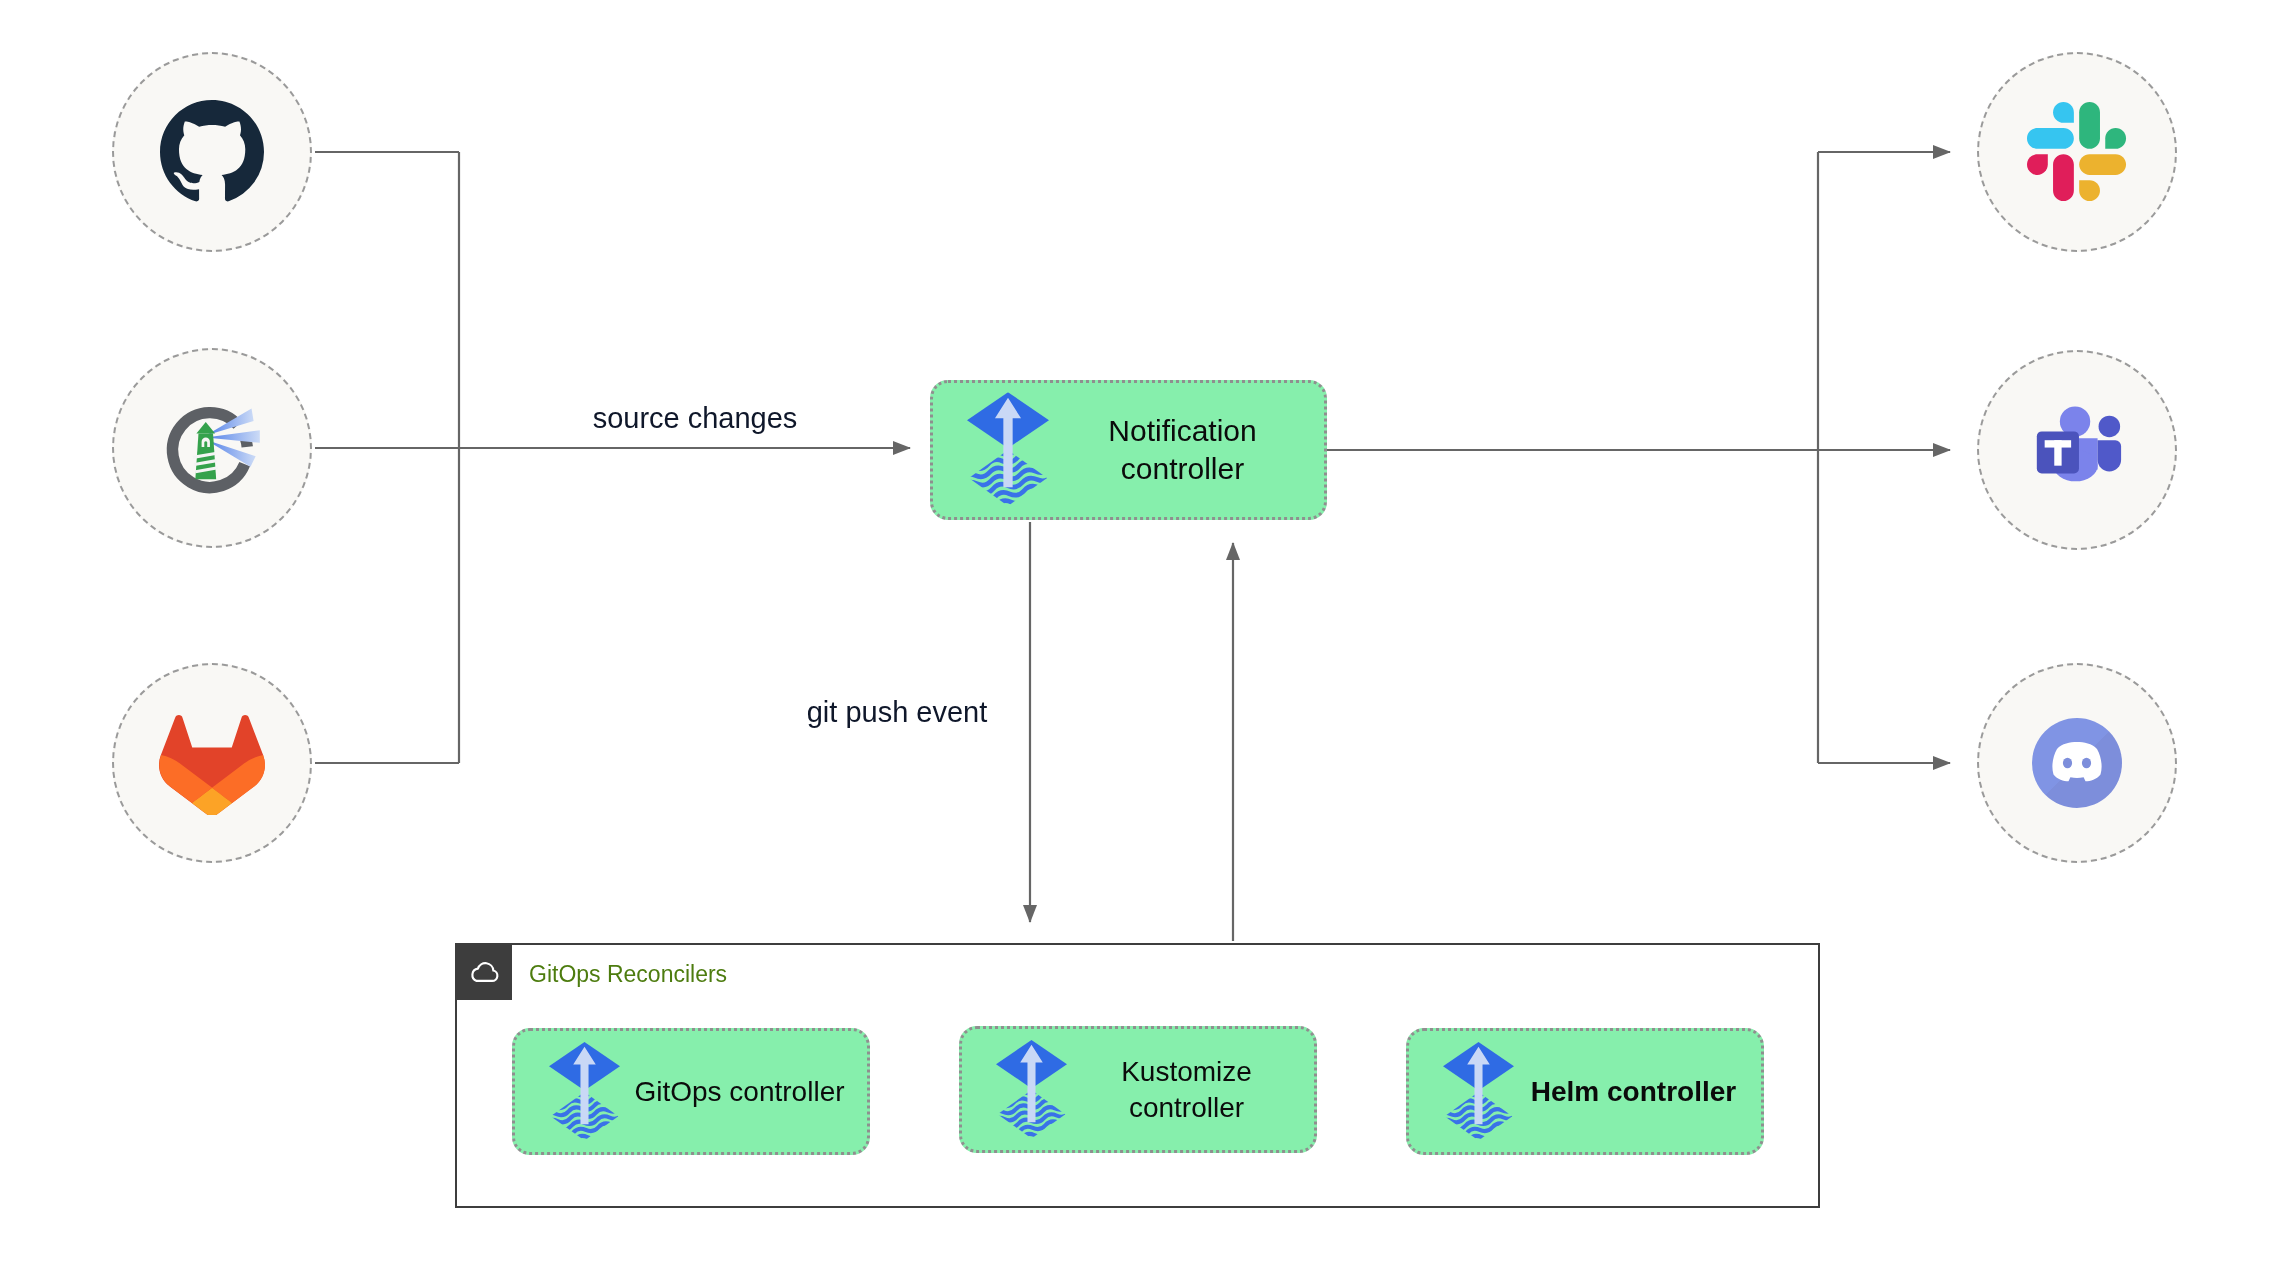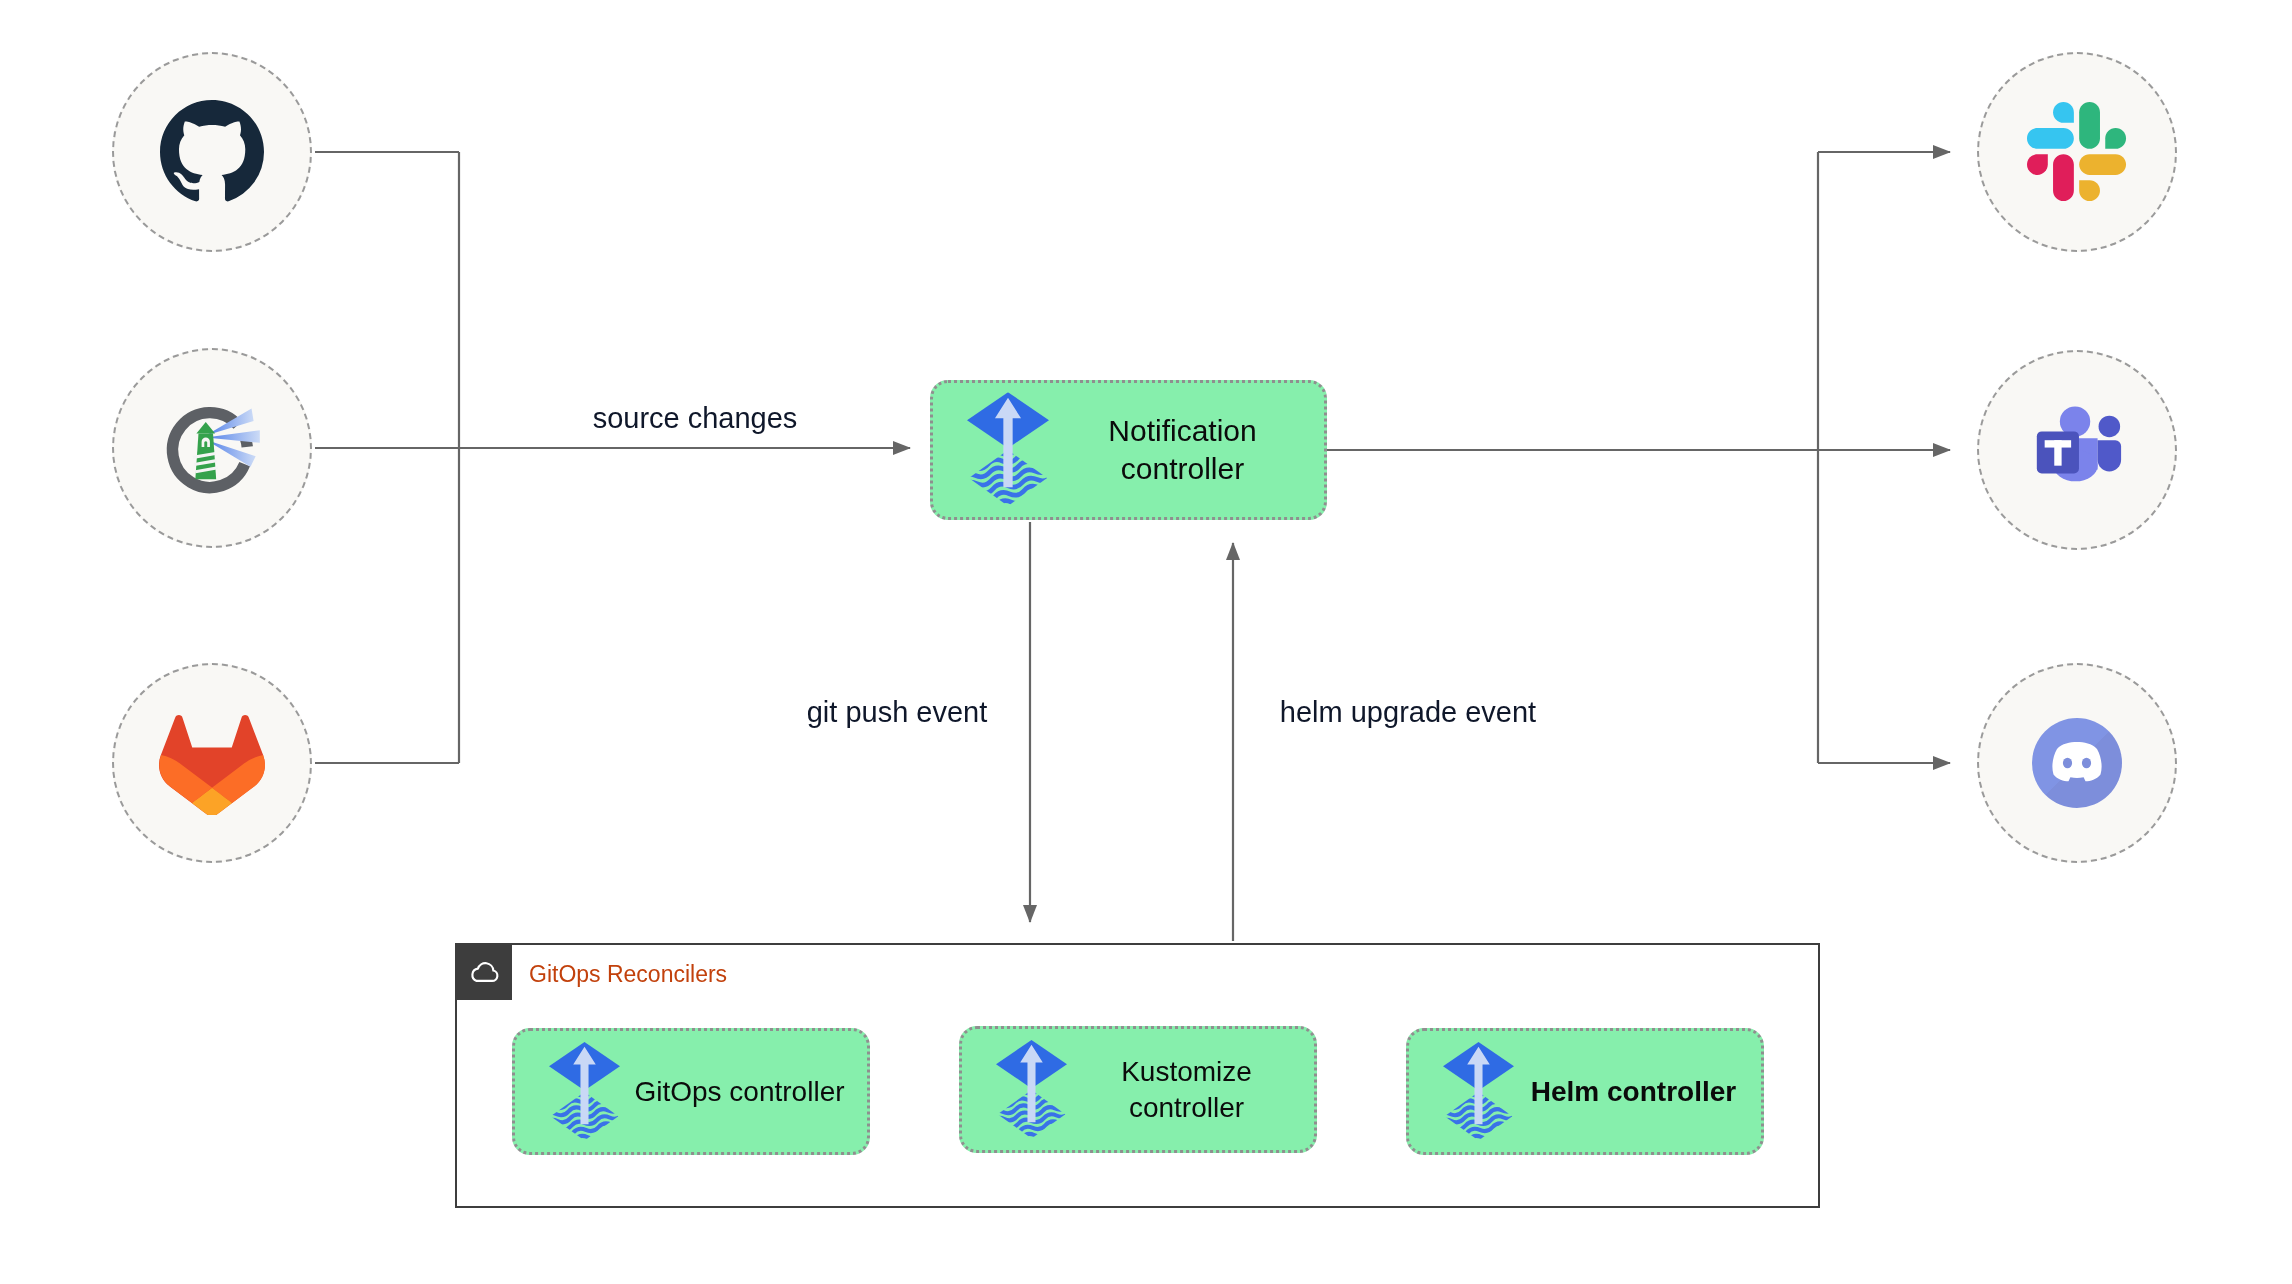--- a/index.html
+++ b/index.html
@@ -26,21 +26,21 @@
   }
   .container-box{
     position:absolute;left:455px;top:943px;width:1365px;height:265px;
     box-sizing:border-box;border:2px solid #3d3d3d;background:#ffffff;
   }
   .container-corner{
     position:absolute;left:-2px;top:-2px;width:57px;height:57px;background:#3d3d3d;
     display:flex;align-items:center;justify-content:center;
   }
   .container-title{
-    position:absolute;left:72px;top:16px;font-size:23px;color:#c2410c;
+    position:absolute;left:72px;top:16px;font-size:23px;color:#4d7c0f;
   }
   svg.wires{position:absolute;left:0;top:0;}
   .hidden-defs{position:absolute;width:0;height:0;overflow:hidden;}
 </style>
 </head>
 <body>
 
 <div id="canvas">
 
   <svg class="hidden-defs" aria-hidden="true">
@@ -170,21 +170,20 @@
 
   <div class="ctrl-box" style="left:930px;top:380px;width:397px;height:140px;">
     <svg width="82" height="116" viewBox="0 0 88 124">
       <use href="#flux"></use>
     </svg>
     <div class="ctrl-label">Notification controller</div>
   </div>
 
   <div class="edge-label" style="left:495px;top:402px;">source changes</div>
   <div class="edge-label" style="left:697px;top:696px;">git push event</div>
-  <div class="edge-label" style="left:1208px;top:696px;">helm upgrade event</div>
 
   <div class="container-box">
     <div class="container-corner">
       <svg width="34" height="32" viewBox="0 0 24 22">
         <path d="M6.8 17.3h10.9a3.7 3.7 0 0 0 .9-7.3 5.6 5.6 0 0 0-10.9-1.4 4.5 4.5 0 0 0-.9 8.7Z" fill="none" stroke="#ffffff" stroke-width="1.5" stroke-linejoin="round"></path>
       </svg>
     </div>
     <div class="container-title">GitOps Reconcilers</div>
 
     <div class="ctrl-box small" style="left:55px;top:83px;width:358px;height:127px;">

